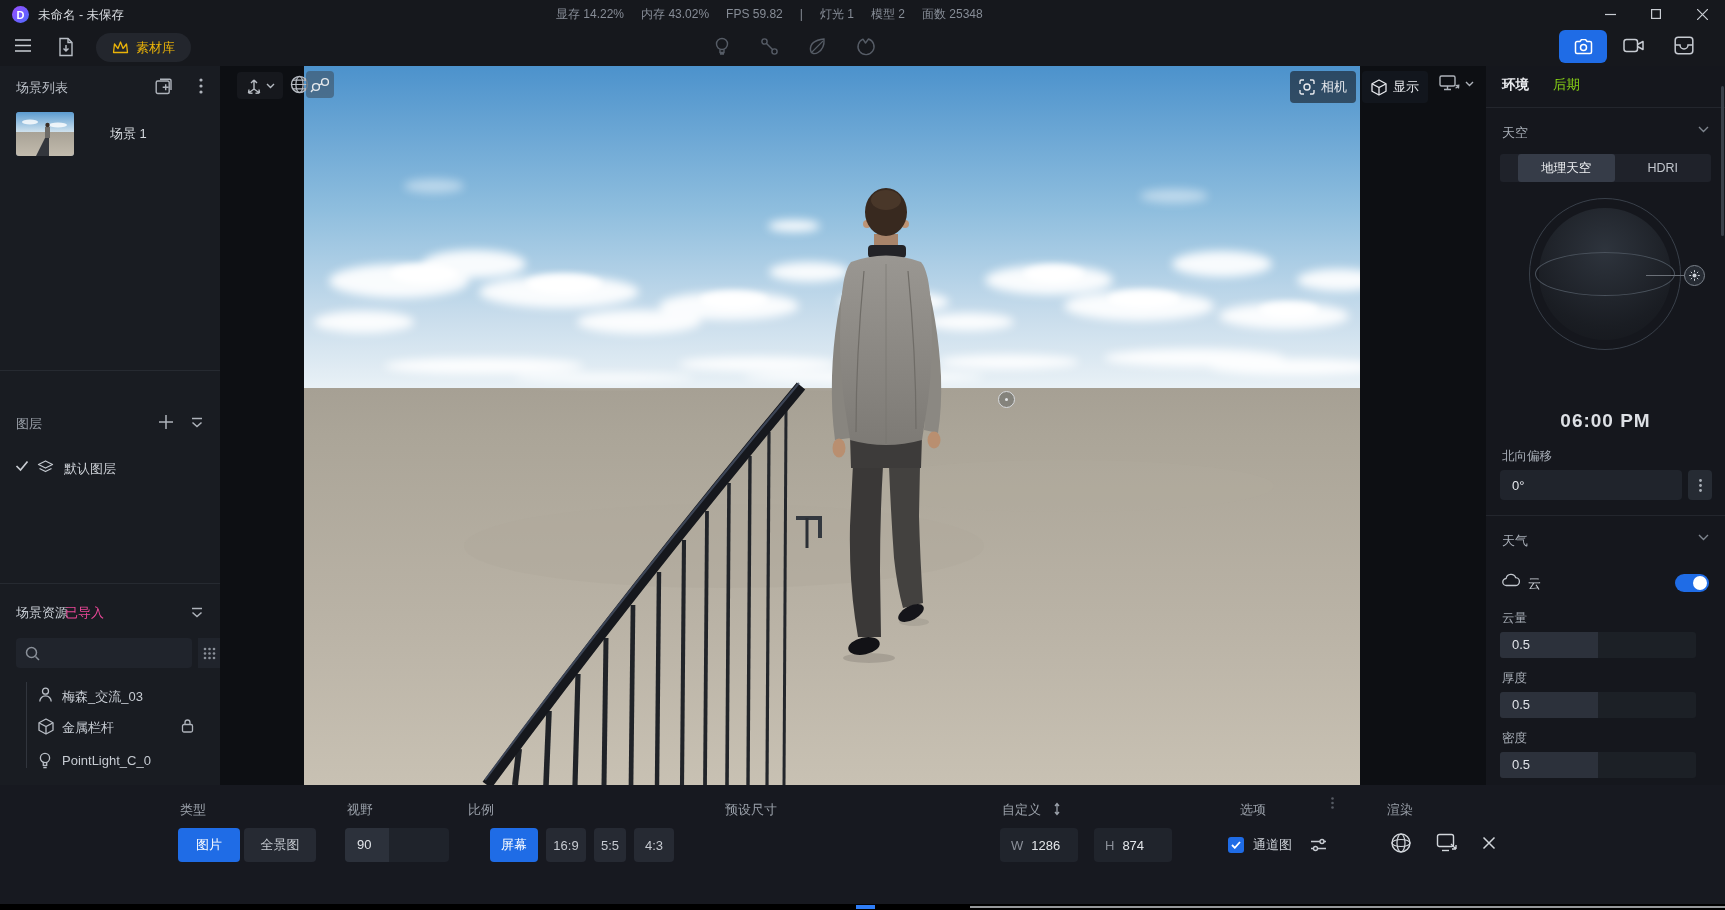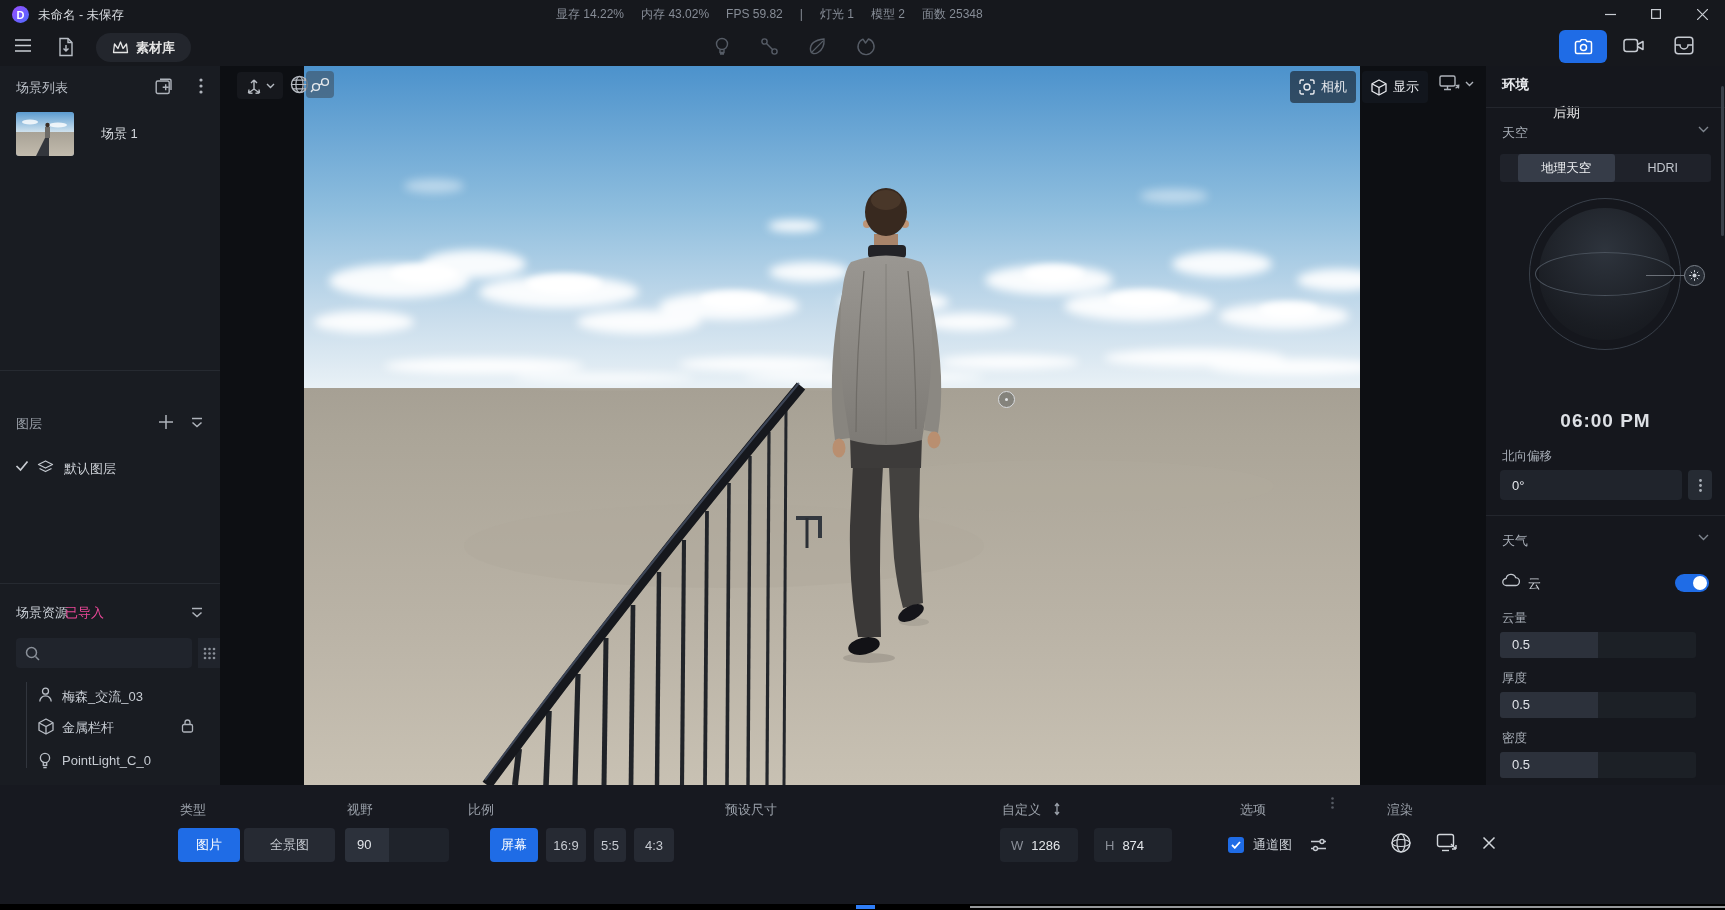--- a/index.html
+++ b/index.html
@@ -20,38 +20,38 @@
   .stats { position:absolute; left:556px; top:0; height:28px; display:flex; align-items:center; gap:17px;
            font-size:12px; color:#868c96; white-space:nowrap; }
   .win-controls { position:absolute; right:0; top:0; display:flex; }
   .win-btn { width:46px; height:28px; display:flex; align-items:center; justify-content:center; color:#c9cdd3; }
 
   
   .toolbar { position:absolute; left:0; top:28px; width:1725px; height:38px; background:#16181d; }
   .tb-burger { position:absolute; left:14px; top:10px; color:#c9cdd3; }
   .tb-import { position:absolute; left:57px; top:9px; color:#b9bec6; }
   .tb-lib { position:absolute; left:96px; top:5px; height:29px; padding:0 16px; border-radius:15px;
-            background:#23262d; color:#e5e5e5; font-size:13px; display:flex; align-items:center; gap:7px;font-weight:bold; }
+            background:#23262d; color:#eab308; font-size:13px; display:flex; align-items:center; gap:7px; }
   .center-tools { position:absolute; left:712px; top:8px; display:flex; gap:27px; color:#565c66; }
   .cap-btn { position:absolute; left:1559px; top:2px; width:48px; height:33px; background:#1f6ce6;
              border-radius:6px; display:flex; align-items:center; justify-content:center; color:#fff; }
   .tb-video { position:absolute; left:1623px; top:9px; color:#c7cbd2; }
   .tb-box { position:absolute; left:1674px; top:8px; color:#c7cbd2; }
 
   
   .main { position:absolute; left:0; top:66px; width:1725px; height:719px; }
 
   
   .sidebar { position:absolute; left:0; top:0; width:220px; height:719px; background:#191c22; }
   .sb-label { font-size:13px; color:#c2c7ce; }
   .scene-header { position:absolute; left:0; top:8px; width:220px; height:28px; }
   .scene-header .sb-label { position:absolute; left:16px; top:5px; color:#b9bec6; }
   .sh-ic1 { position:absolute; right:46px; top:4px; color:#aeb3bb; }
   .sh-ic2 { position:absolute; right:17px; top:4px; color:#aeb3bb; }
-  .scene-item { position:absolute; left:16px; top:44px; width:190px; height:48px; display:flex; align-items:center; }
+  .scene-item { position:absolute; left:16px; top:44px; width:190px; height:48px; display:flex; align-items:center;gap:9px; }
   .thumb { width:58px; height:44px; border-radius:3px; overflow:hidden; background:#49688a; flex:none; }
   .scene-name { margin-left:27px; font-size:13px; color:#d4d8dd; }
   .sb-div { position:absolute; left:0; width:220px; border-top:1px solid #262a31; }
   .layers-header { position:absolute; left:0; top:345px; width:220px; height:26px; }
   .layers-header .sb-label { position:absolute; left:16px; top:4px; color:#9aa0a9; }
   .lh-plus { position:absolute; right:46px; top:3px; color:#aeb3bb; }
   .lh-col { position:absolute; right:16px; top:6px; color:#aeb3bb; }
   .layer-row { position:absolute; left:0; top:388px; width:220px; height:28px; }
   .layer-check { position:absolute; left:15px; top:6px; color:#c9cdd3; }
   .layer-ic { position:absolute; left:37px; top:6px; color:#c2c7ce; }
@@ -86,21 +86,21 @@
   .vt-disp { left:1142px; }
   .vt-monitor { position:absolute; left:1218px; top:8px; display:flex; align-items:center; gap:5px; color:#aeb3ba; }
   .gizmo { position:absolute; left:778px; top:325px; width:17px; height:17px; border-radius:50%;
            border:1.5px solid #d7dadd; background:rgba(70,74,78,.35); }
   .gizmo::after { content:""; position:absolute; left:5.5px; top:5.5px; width:3px; height:3px; border-radius:50%; background:#e4e6e8; }
 
   
   .env { position:absolute; left:1486px; top:0; width:239px; height:719px; background:#15171d; overflow:hidden; }
   .env-tabs { position:absolute; left:16px; top:10px; display:flex; gap:24px; font-size:13.5px; }
   .env-tab-active { color:#eceef1; font-weight:bold; }
-  .env-tab { color:#e5e5e5;margin-top:28px; }
+  .env-tab { color:#84cc16; }
   .env-div { position:absolute; left:0; width:239px; border-top:1px solid #23262d; }
   .sec-head { position:absolute; left:16px; font-size:13px; color:#a9afb8; }
   .sec-chev { position:absolute; right:16px; color:#7e858e; }
   .seg { position:absolute; left:14px; top:88px; width:211px; height:28px; background:#1f222a; border-radius:3px; display:flex; }
   .seg > div { flex:1; display:flex; align-items:center; justify-content:center; font-size:12.5px; color:#c2c6cd; }
   .seg .on { background:#363c48; border-radius:3px; color:#f0f2f4;margin-left:18px; }
   .sphere-ring { position:absolute; left:43px; top:132px; width:152px; height:152px; border:1px solid #39404a; border-radius:50%; }
   .sphere { position:absolute; left:53px; top:142px; width:132px; height:132px; border-radius:50%;
             background:radial-gradient(circle at 50% 32%, #2e343d, #1a1d23 68%, #14161b); }
   .sphere-eq { position:absolute; left:49px; top:186px; width:140px; height:44px; border:1px solid #4a525c; border-radius:50%; }
@@ -661,21 +661,21 @@
 
       <div class="env-scroll"></div>
     </div>
   </div>
 
   <div class="rbar">
 
     <div class="rb-label" style="left:180px">类型</div>
     <div class="rb-row" style="left:178px">
       <div class="rb-btn blue" style="width:62px">图片</div>
-      <div class="rb-btn" style="width:91px">全景图</div>
+      <div class="rb-btn" style="width:72px">全景图</div>
     </div>
 
     <div class="rb-label" style="left:347px">视野</div>
     <div class="fov-box">
       <div class="fov-fill"></div>
       <span class="fov-val">90</span>
     </div>
 
     <div class="rb-label" style="left:468px">比例</div>
     <div class="rb-row" style="left:490px; gap:8px">

